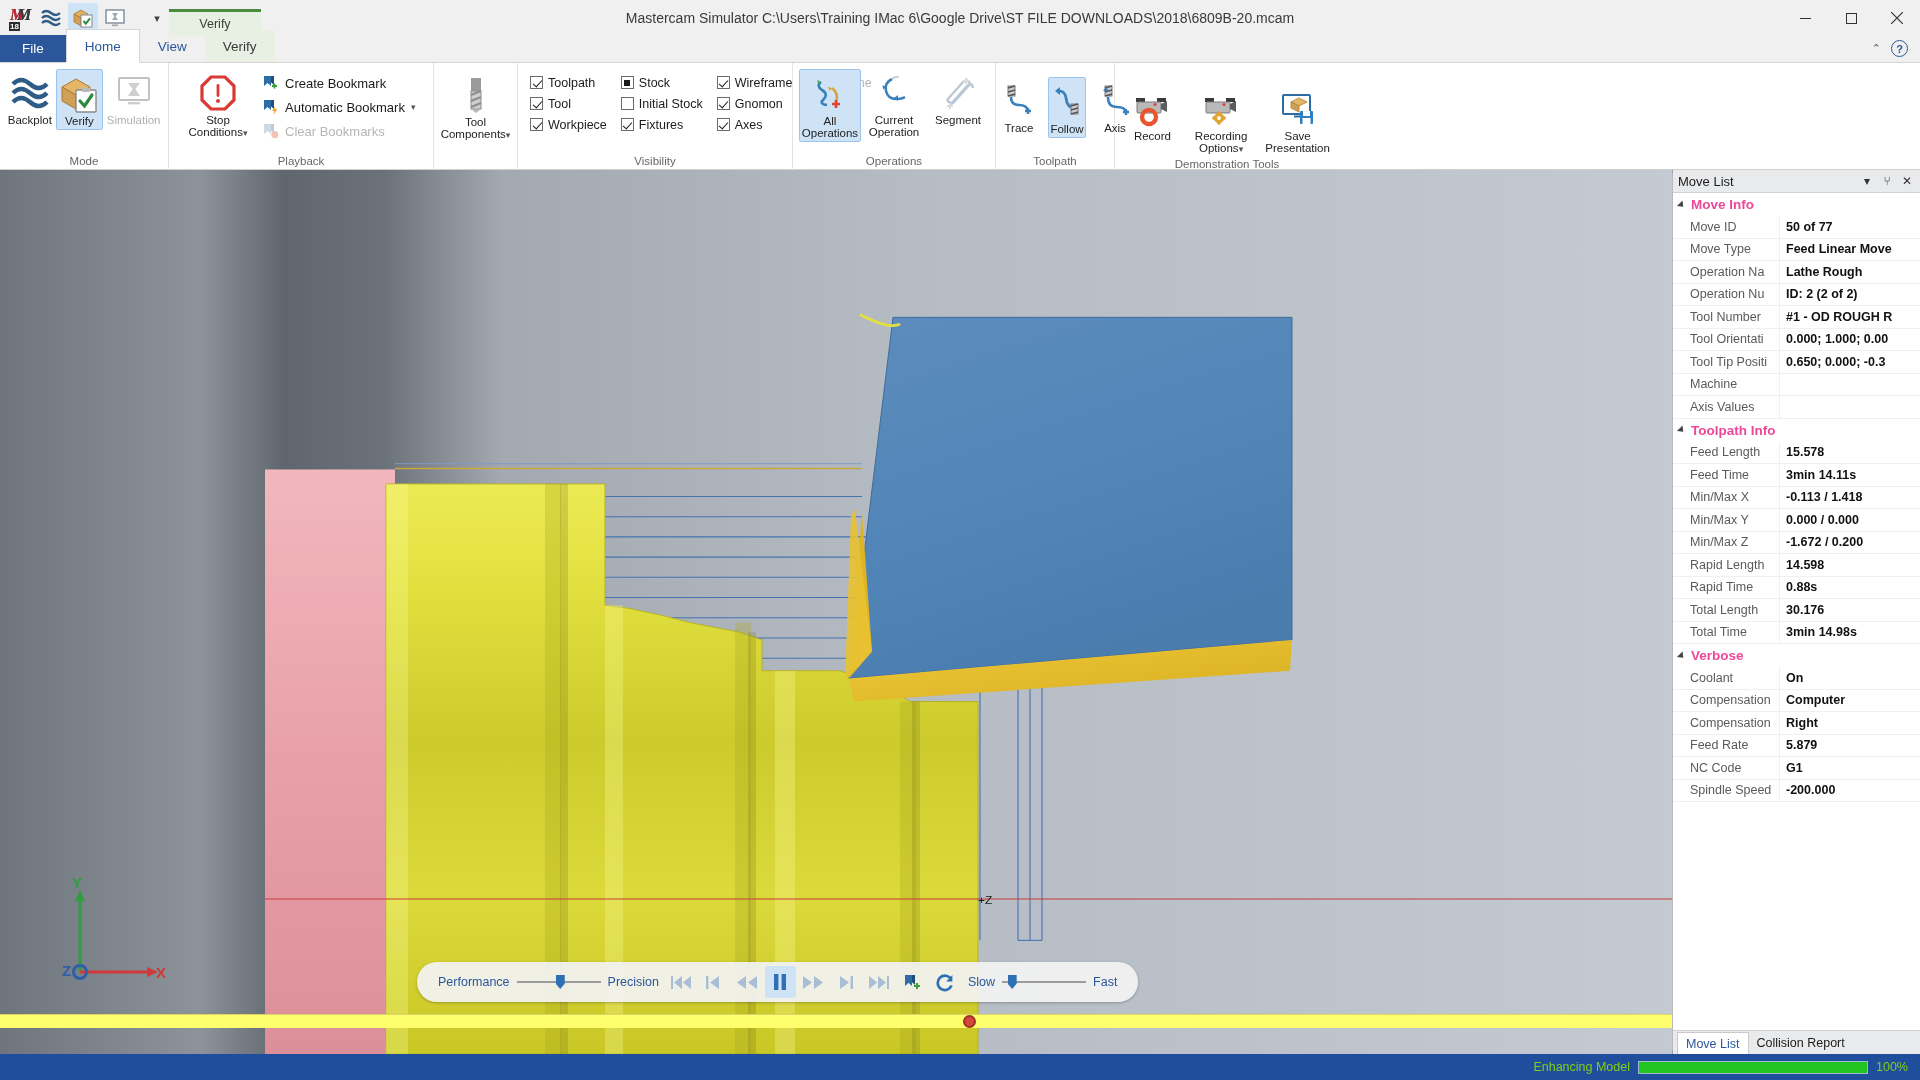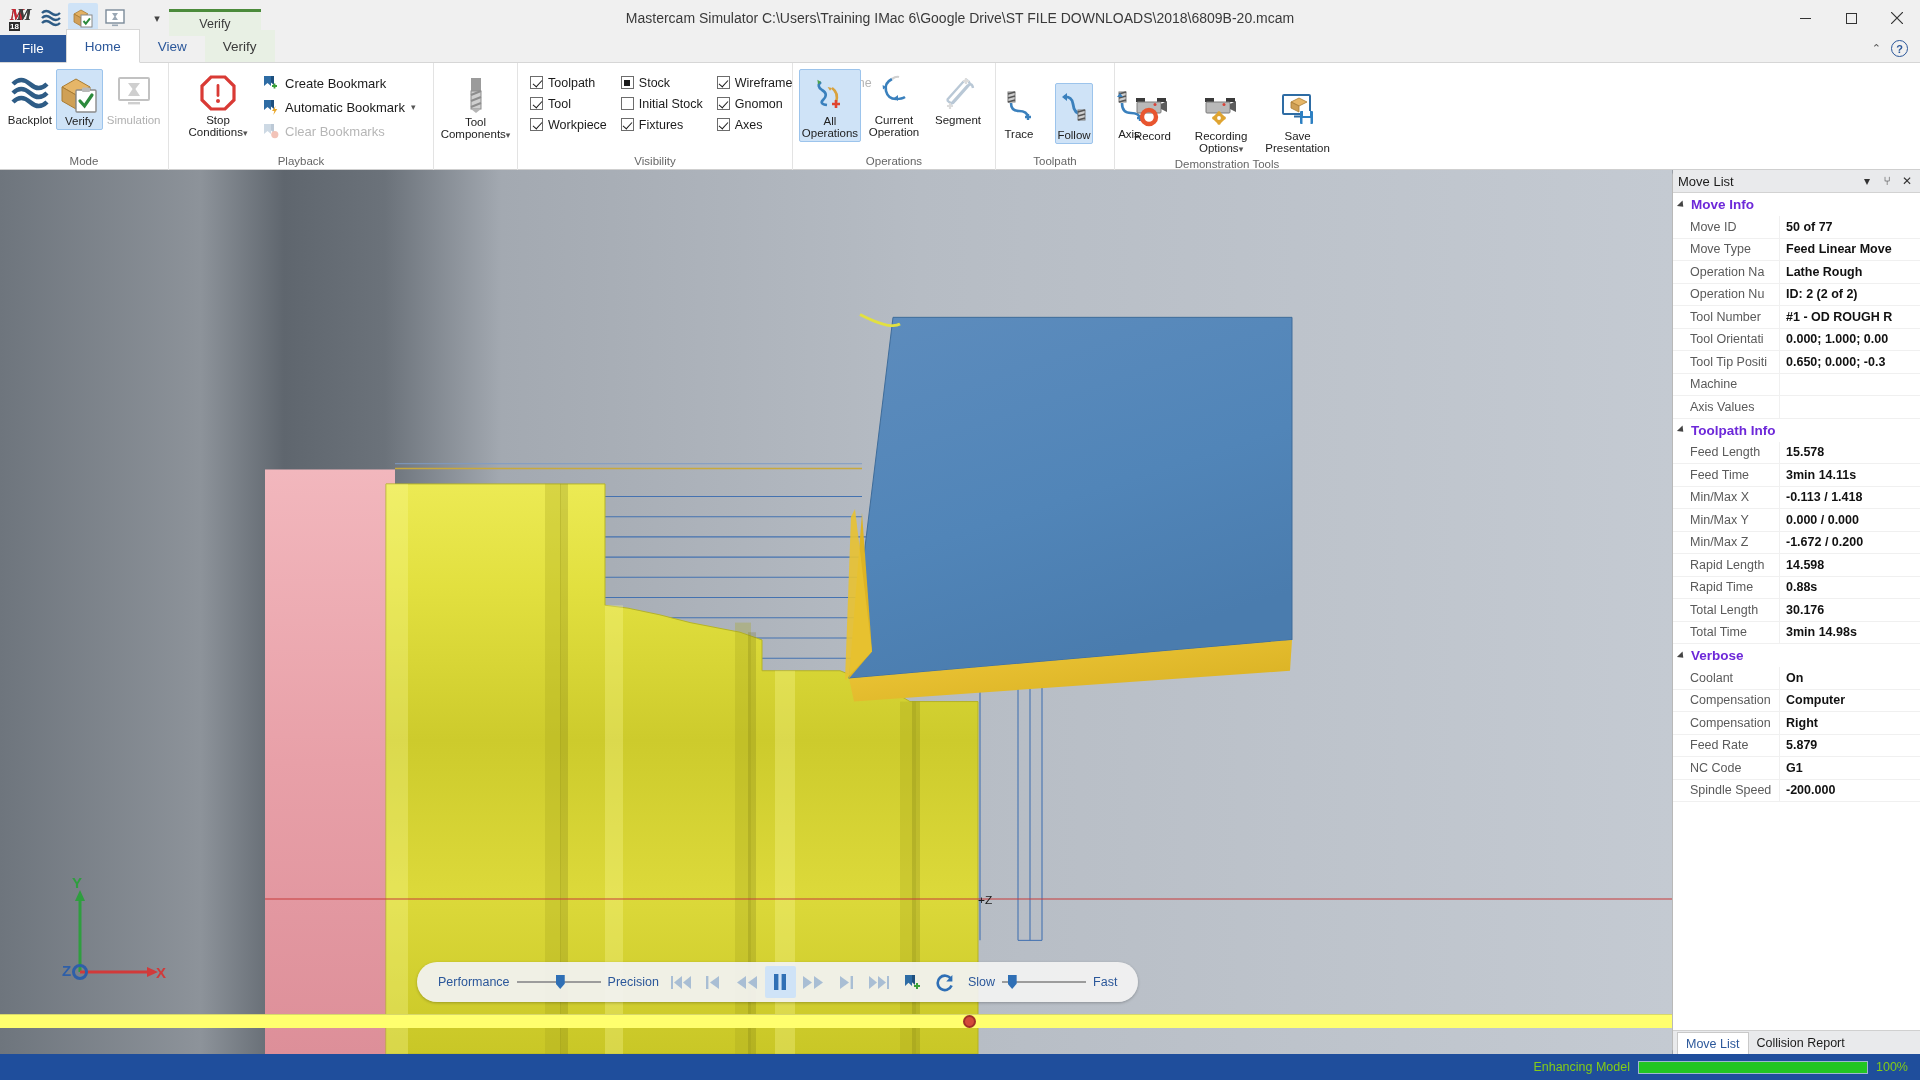--- a/index.html
+++ b/index.html
@@ -153,21 +153,21 @@
   .panel-head {
     height: 23px; background: #e9eaec; display: flex; align-items: center;
     padding: 0 5px; gap: 4px; border-bottom: 1px solid #d2d2d2;
   }
   .panel-title { font-size: 13px; color: #1b1b1b; flex: 1; }
   .ph-btn { width: 16px; height: 18px; display: flex; align-items: center; justify-content: center; color: #333; font-size: 12px; }
   .panel-body { flex: 1; overflow: hidden; background: #fff; }
 
   .sect-head {
     display: flex; align-items: center; gap: 7px; height: 23px; padding-left: 6px;
-    font-weight: bold; font-size: 13.5px; color: #6d28d9; background: #fff;
+    font-weight: bold; font-size: 13.5px; color: #ec4899; background: #fff;
   }
   .tri { width: 0; height: 0; border-left: 5px solid #444; border-top: 4px solid transparent; border-bottom: 4px solid transparent; transform: rotate(45deg); }
   .prow { display: flex; height: 22.5px; border-bottom: 1px solid #f0f0f0; }
   .pkey {
     width: 107px; flex: none; padding-left: 17px; font-size: 12.5px; color: #5a5a5a;
     display: flex; align-items: center; overflow: hidden; white-space: nowrap;
     border-right: 1px solid #f0f0f0;
   }
   .pval {
     flex: 1; padding-left: 6px; font-size: 12.5px; color: #111; font-weight: bold;
@@ -468,21 +468,21 @@
           </div>
           <div class="lbl">
             <span>Segment</span>
           </div>
         </div>
       </div>
       <div class="rgroup-label">Operations</div>
     </div>
 
     <div class="rgroup" style="width:119px">
-      <div class="rgroup-body" style="gap:17px;padding-top:20px;padding-left:4px">
+      <div class="rgroup-body" style="gap:10px;padding-top:14px;padding-left:4px">
         <div class="bigbtn" style="width:38px">
           <div class="ico">
             <svg width="36" height="40" viewBox="0 0 36 40">
               <rect x="7" y="5" width="7" height="10" fill="#cfcfcf" stroke="#7d7d7d" stroke-width="1"></rect>
               <path d="M7 7 L14 5 M7 11 L14 9 M7 15 L14 13" stroke="#555" stroke-width="1.6"></path>
               <path d="M10 16 Q10 24 18 24 Q26 24 27 30" stroke="#3a80bd" stroke-width="2.6" fill="none"></path>
               <path d="M27 27 v6 M24 30 h6" stroke="#3a80bd" stroke-width="2.4"></path>
             </svg>
           </div>
           <div class="lbl">Trace</div>

